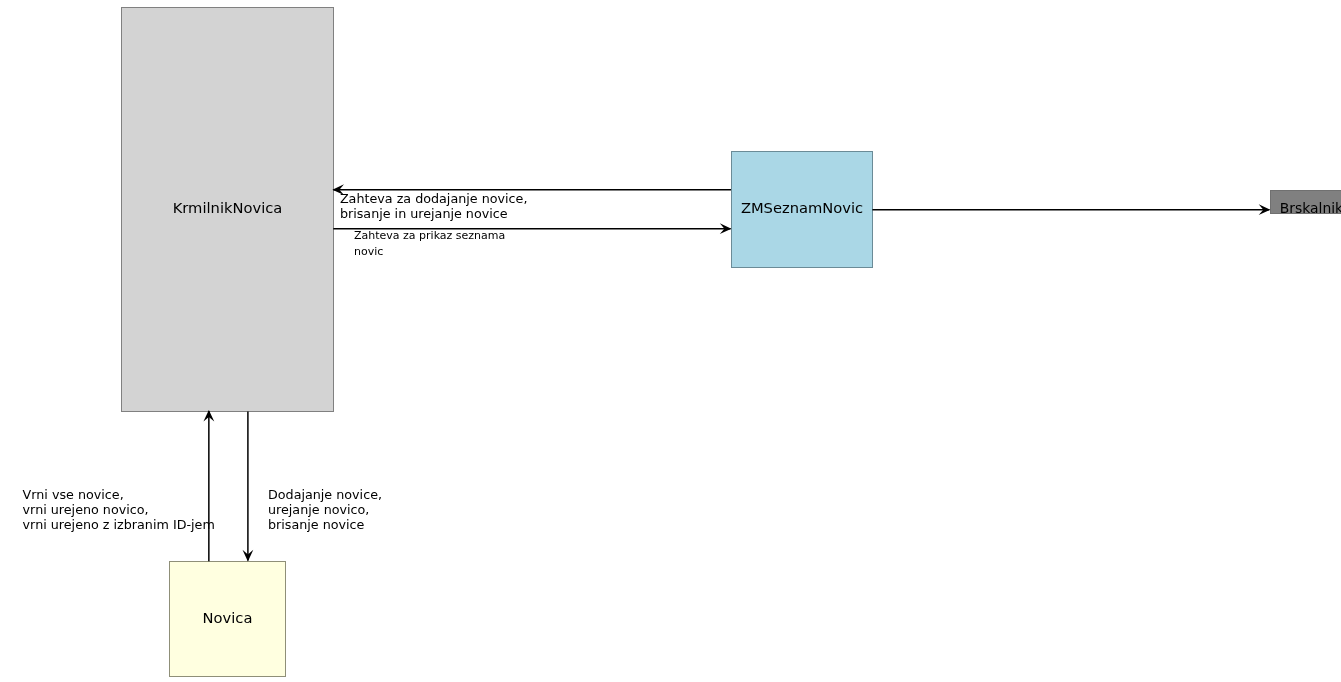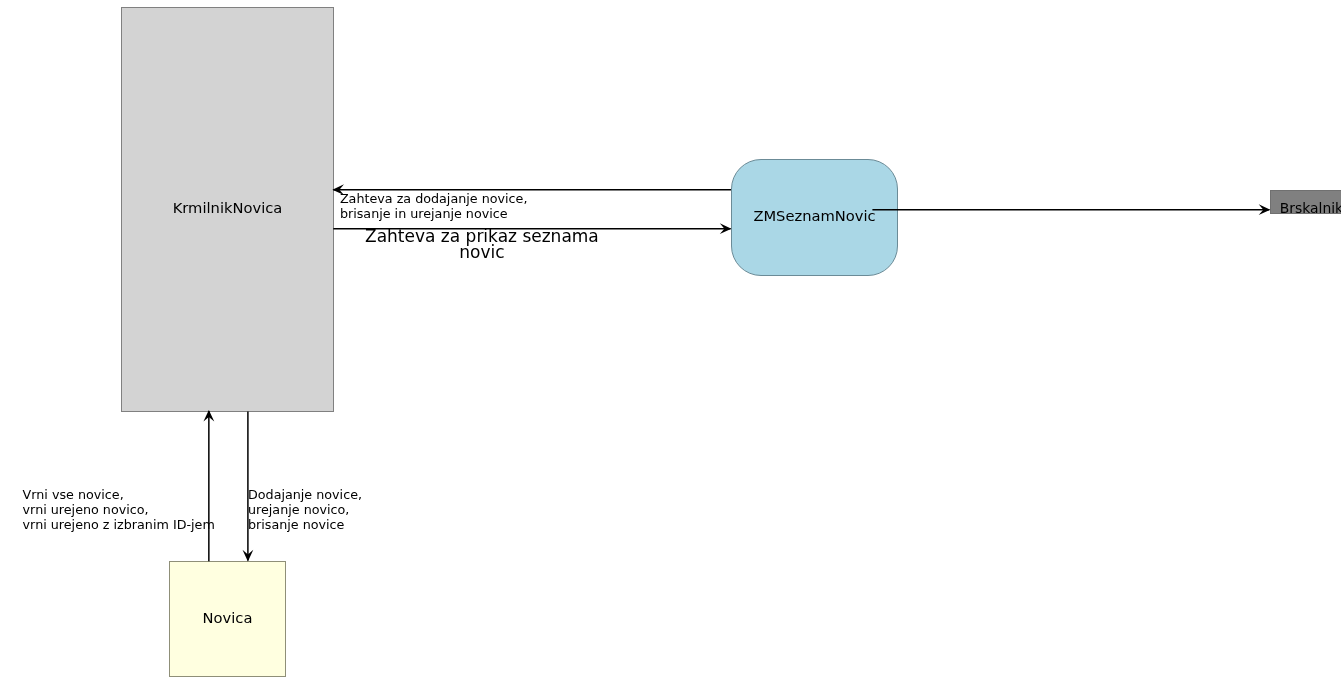--- a/index.html
+++ b/index.html
@@ -33,42 +33,42 @@
         <path d="M 715.4 228.7 L 703.8 234.1 L 708.4 228.7 L 703.8 223.29999999999998 Z" fill="#000000"></path>
         <path d="M 1254.3 209.7 L 1242.7 215.1 L 1247.3 209.7 L 1242.7 204.29999999999998 Z" fill="#000000"></path>
         <path d="M 192.85 409.9 L 198.25 421.5 L 192.85 416.9 L 187.45 421.5 Z" fill="#000000"></path>
         <path d="M 231.9 561.4 L 226.5 549.8 L 231.9 554.4 L 237.3 549.8 Z" fill="#000000"></path>
       </g>
   </svg>
 
   <div class="node" id="n-krmilnik" style="left: 105px; top: 7px; width: 213px; height: 405px; background: rgb(211, 211, 211); border-color: rgb(128, 128, 128);">
     <span class="node-label" style="font-size: 14.7px; line-height: 16px; color: rgb(0, 0, 0); top: 192.311px;">KrmilnikNovica</span>
   </div>
-  <div class="node" id="n-zmseznam" style="left: 715px; top: 159px; width: 167px; height: 117px; background: rgb(170, 215, 230); border-color: rgb(107, 139, 151); border-radius: 30px;">
+  <div class="node" id="n-zmseznam" style="left: 715px; top: 151px; width: 142px; height: 117px; background: rgb(170, 215, 230); border-color: rgb(107, 139, 151);">
     <span class="node-label" style="font-size: 14.7px; line-height: 16px; color: rgb(0, 0, 0); top: 48.3109px;">ZMSeznamNovic</span>
   </div>
   <div class="node" id="n-brskalnik" style="left: 1254px; top: 190px; width: 83px; height: 24px; background: rgb(128, 128, 128); border-color: rgb(112, 112, 112);">
     <span class="node-label" style="font-size: 13.9px; line-height: 16px; color: rgb(0, 0, 0); top: 9.38782px;">Brskalnik</span>
   </div>
   <div class="node" id="n-novica" style="left: 153px; top: 561px; width: 117px; height: 116px; background: rgb(255, 255, 224); border-color: rgb(143, 143, 120); padding-left: 37px;">
     <span class="node-label" style="font-size: 14.7px; line-height: 16px; color: rgb(0, 0, 0); top: 48.1109px;">Novica</span>
   </div>
 
   <div class="edge-label" id="el0" style="font-size: 12.73px; left: 323.9px; top: 190.893px; line-height: 15px;">
     <span>Zahteva za dodajanje novice,</span>
     <span>brisanje in urejanje novice</span>
   </div>
-  <div class="edge-label" id="el1" style="font-size: 17px; left: 349px; top: 228.343px; line-height: 16.1px; text-align: center;">
+  <div class="edge-label" id="el1" style="font-size: 11px; left: 338px; top: 228.343px; line-height: 16.1px;">
     <span>Zahteva za prikaz seznama</span>
     <span>novic</span>
   </div>
   <div class="edge-label" id="el2" style="font-size: 12.73px; left: 6.6px; top: 486.793px; line-height: 15px;">
     <span>Vrni vse novice,</span>
     <span>vrni urejeno novico,</span>
     <span>vrni urejeno z izbranim ID-jem</span>
   </div>
-  <div class="edge-label" id="el3" style="font-size: 12.73px; left: 232px; top: 486.793px; line-height: 15px;">
+  <div class="edge-label" id="el3" style="font-size: 12.73px; left: 232px; top: 486.793px; line-height: 15px; padding-left: 20px;">
     <span>Dodajanje novice,</span>
     <span>urejanje novico,</span>
     <span>brisanje novice</span>
   </div>
 
 </div>
 
 </body></html>

